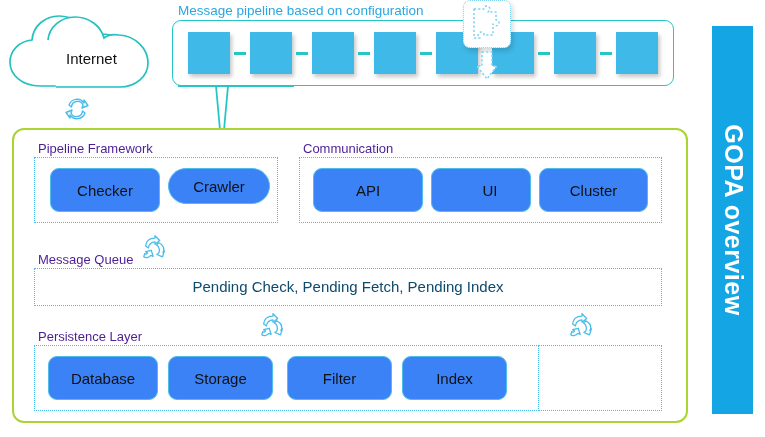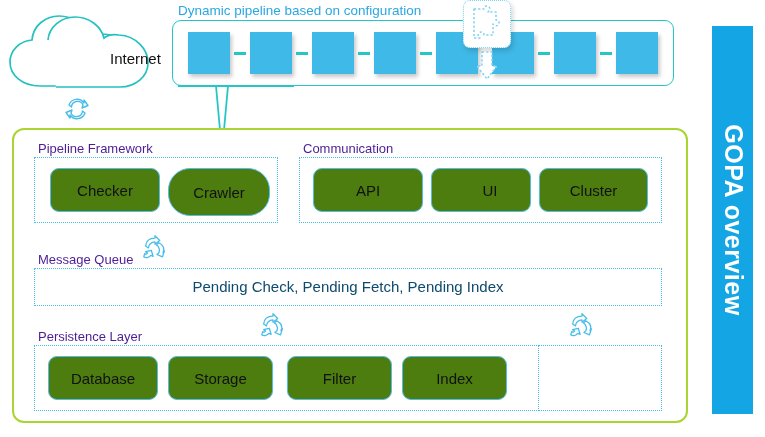--- a/index.html
+++ b/index.html
@@ -27,21 +27,20 @@
     width: 160px;
     height: 90px;
   }
   #cloud-label {
     position: absolute;
     left: 62px;
     top: 42px;
     font-size: 15px;
     color: #111111;
     white-space: nowrap;
-    margin-left: 44px;
   }
 
   
   .sync-icon { position: absolute; }
 
   
   #pipeline-section {
     position: absolute;
     left: 172px;
     top: 20px;
@@ -150,21 +149,21 @@
   .dotted-box {
     position: absolute;
     border: 1.5px dotted #49bdea;
     background: #ffffff;
     box-sizing: border-box;
   }
   .node-box {
     position: absolute;
     border: 1.6px solid #4fbdea;
     border-radius: 9px;
-    background: #4d7c0f;
+    background: #3b82f6;
     box-sizing: border-box;
     display: flex;
     align-items: center;
     justify-content: center;
     font-size: 15px;
     color: #111111;
     white-space: nowrap;
   }
   .mq-text {
     position: absolute;
@@ -213,21 +212,21 @@
   </div>
 
   <svg class="sync-icon" style="left:62px; top:94px;" width="30" height="30" viewBox="0 0 30 30">
     <path d="M7,11 A8.5,8.5 0 0 1 22,9 L22,6 L26,11.5 L20,14 L21,11
              A6,6 0 0 0 9.5,13 Z" fill="#ffffff" stroke="#49bdea" stroke-width="1.4" stroke-linejoin="round"></path>
     <path d="M23,19 A8.5,8.5 0 0 1 8,21 L8,24 L4,18.5 L10,16 L9,19
              A6,6 0 0 0 20.5,17 Z" fill="#ffffff" stroke="#49bdea" stroke-width="1.4" stroke-linejoin="round"></path>
   </svg>
 
   <div id="pipeline-section">
-    <div id="pipeline-title">Dynamic pipeline based on configuration</div>
+    <div id="pipeline-title">Message pipeline based on configuration</div>
     <div id="pipeline-box"></div>
     <div id="pipeline-row">
       <div class="pipe-node"></div>
       <div class="pipe-dash"></div>
       <div class="pipe-node"></div>
       <div class="pipe-dash"></div>
       <div class="pipe-node"></div>
       <div class="pipe-dash"></div>
       <div class="pipe-node"></div>
       <div class="pipe-dash"></div>
@@ -256,21 +255,21 @@
 
   <svg id="callout-tail" width="120" height="72" viewBox="0 0 120 72">
     <path d="M2,2 L52,2 L46,68 L40,2 L118,2" fill="none" stroke="#25c6c6" stroke-width="1.8" stroke-linejoin="round"></path>
   </svg>
 
   <div id="outer-container"></div>
 
   <div class="group-label" style="left:38px; top:141px;">Pipeline Framework</div>
   <div class="dotted-box" style="left:34px; top:157px; width:244px; height:66px;"></div>
   <div class="node-box" style="left:50px; top:168px; width:110px; height:44px;">Checker</div>
-  <div class="node-box" style="left:168px; top:168px; width:102px; height:48px;border-radius:22px;">Crawler</div>
+  <div class="node-box" style="left:168px; top:168px; width:102px; height:36px;border-radius:22px;">Crawler</div>
 
   <div class="group-label" style="left:303px; top:141px;">Communication</div>
   <div class="dotted-box" style="left:299px; top:157px; width:363px; height:66px;"></div>
   <div class="node-box" style="left:313px; top:168px; width:110px; height:44px;">API</div>
   <div class="node-box" style="left:431px; top:168px; width:100px; height:44px;padding-left:18px;">UI</div>
   <div class="node-box" style="left:539px; top:168px; width:109px; height:44px;">Cluster</div>
 
   <svg class="sync-icon" style="left:140px; top:232px;" width="30" height="30" viewBox="0 0 32 32">
     <path d="M16,4 L21,9 L16,13 L16,10.5 C12,10.5 9,13.5 9,17 L6,15
              C6.5,9.5 10.5,6.5 16,6.5 Z" fill="#ffffff" stroke="#49bdea" stroke-width="1.4" stroke-linejoin="round"></path>

